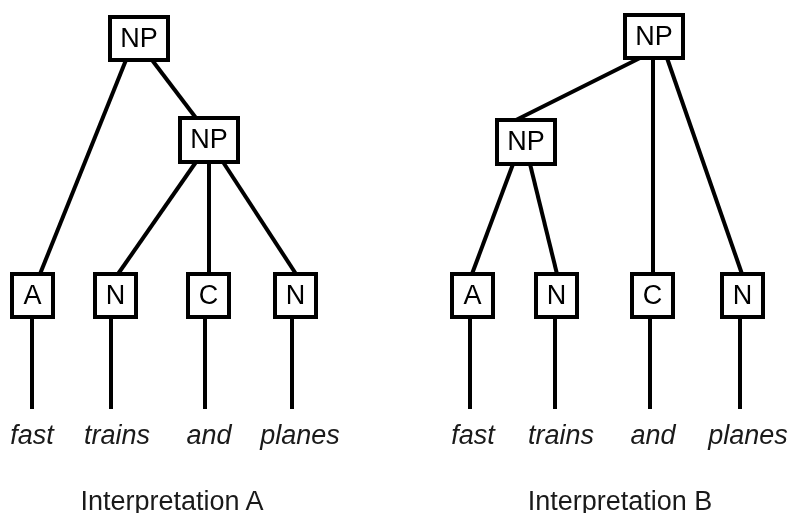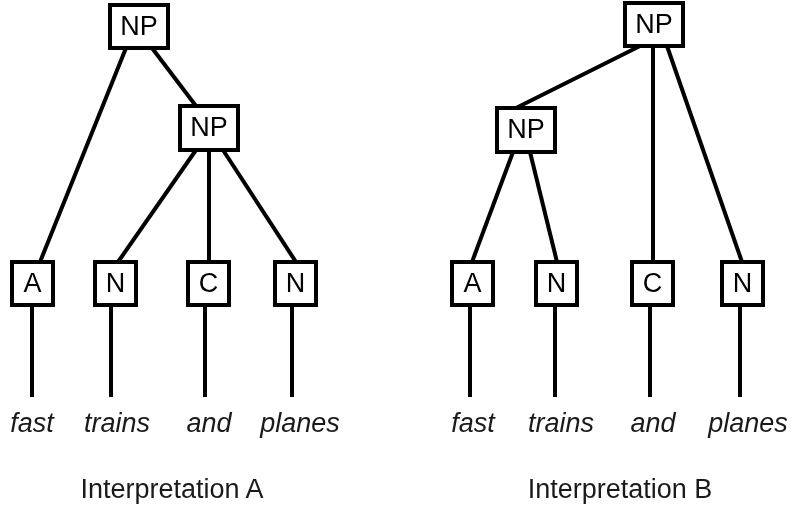--- a/index.html
+++ b/index.html
@@ -11,21 +11,21 @@
   body {
     width: 800px;
     height: 513px;
     position: relative;
     overflow: hidden;
     font-family: "Liberation Sans", "DejaVu Sans", sans-serif;
   }
   #diagram-root {
     position: absolute;
     left: 0;
-    top: 0;
+    top: 12px;
     width: 800px;
     height: 390px;
   }
   svg#tree-svg {
     display: block;
     width: 800px;
     height: 513px;
     background: #ffffff;
   }
   .edge {

